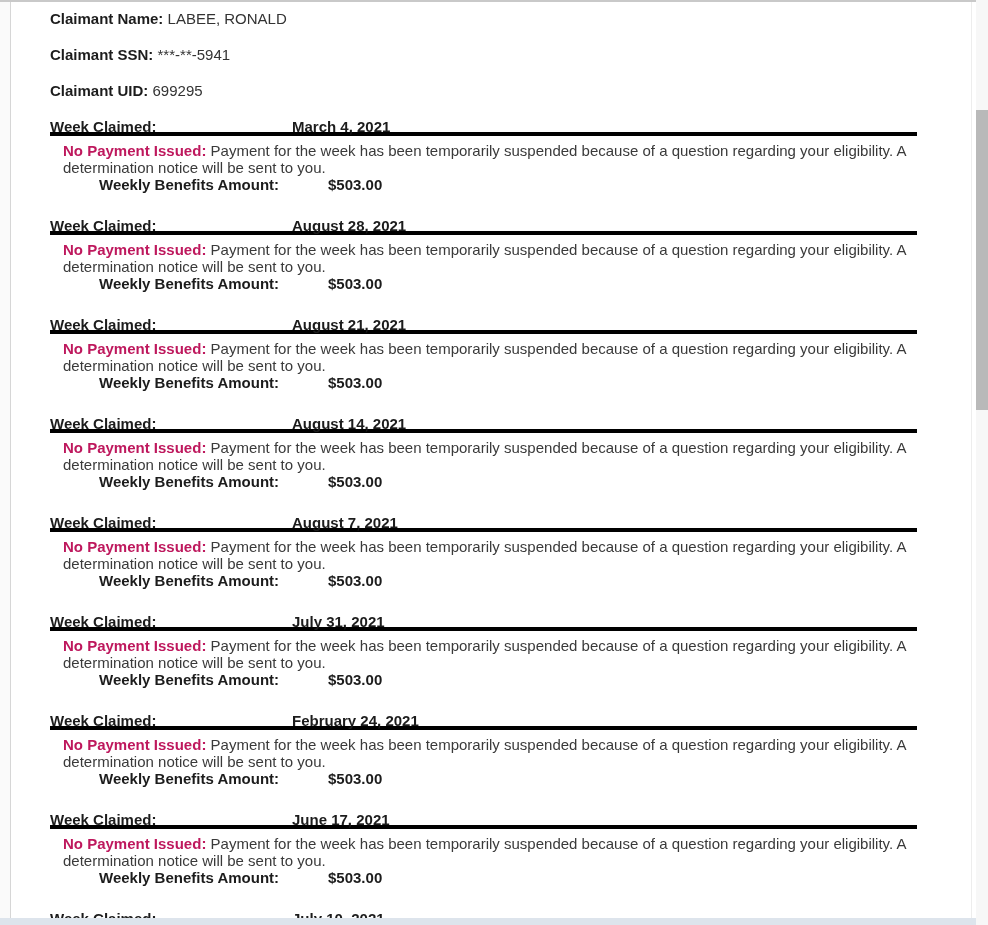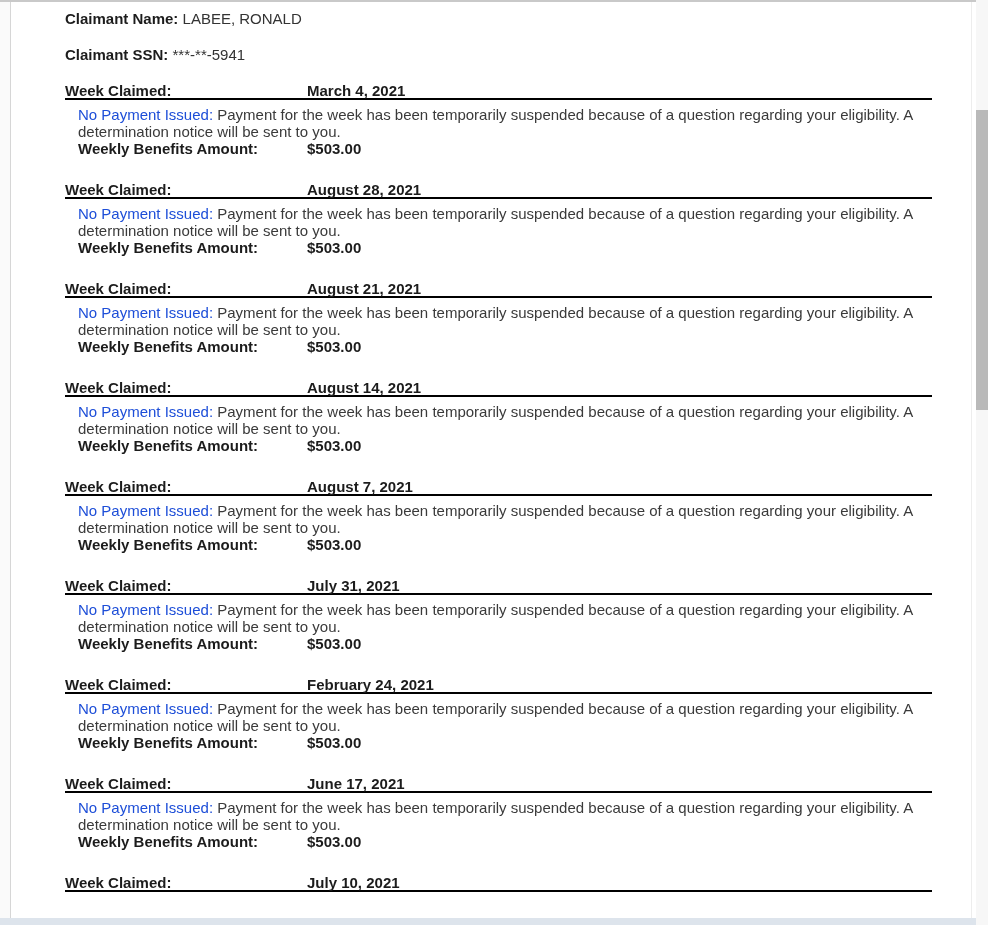--- a/index.html
+++ b/index.html
@@ -15,44 +15,44 @@
   .left-gutter   { position: absolute; left: 0; top: 0; width: 10px; height: 925px; background: #fafafa; }
   .frame-top     { position: absolute; left: 0; top: 0; width: 976px; height: 2px; background: #c9c9c9; }
   .frame-left    { position: absolute; left: 10px; top: 2px; width: 1px; height: 916px; background: #d6d6d6; }
   .frame-right   { position: absolute; left: 971px; top: 2px; width: 1px; height: 916px; background: #ededed; }
   .bottom-bar    { position: absolute; left: 0; top: 918px; width: 976px; height: 7px; background: #dde4ec; }
   .scrollbar     { position: absolute; right: 0; top: 0; width: 12px; height: 925px; background: #f7f7f7; }
   .scroll-thumb  { position: absolute; left: 0; top: 110px; width: 12px; height: 300px; background: #b9b9b9; }
 
   
   .content {
-    position: absolute; left: 26px; top: 2px;
+    position: absolute; left: 11px; top: 2px;
     width: 955px; height: 916px;
     overflow: hidden;
     padding: 8px 0 12px 39px;
     font-size: 15px;
     color: #3a3a3a;
   }
   .b { font-weight: bold; color: #1c1c1c; }
 
   .claim-row { height: 36px; line-height: 17px; }
   .claim-row .val { color: #333333; }
 
   .weeks { width: 867px; }
   .week { width: 867px; height: 99px; }
   .week-head {
     position: relative;
     height: 18px; line-height: 17px;
-    border-bottom: 2px solid #000000;
+    border-bottom: 4px solid #000000;
   }
   .week-head .date { position: absolute; left: 242px; top: 0; }
   .week-body { margin: 6px 0 0 13px; width: 854px; }
   .msg { line-height: 17px; color: #3a3a3a; }
-  .alert { font-weight: normal; color: #1d4ed8; }
-  .amt-row { position: relative; height: 17px; line-height: 17px; }
+  .alert { font-weight: bold; color: #be185d; }
+  .amt-row { position: relative; height: 17px; line-height: 17px; margin-left: 36px; }
   .amt-row .amt { position: absolute; left: 229px; top: 0; }
 </style>
 </head>
 <body>
 
 <div class="page">
 
   <div class="left-gutter"></div>
   <div class="frame-top"></div>
   <div class="frame-left"></div>
@@ -63,20 +63,24 @@
     <div class="claim-row">
       <span class="b">Claimant Name:</span>
       <span class="val">LABEE, RONALD</span>
     </div>
 
     <div class="claim-row">
       <span class="b">Claimant SSN:</span>
       <span class="val">***-**-5941</span>
     </div>
 
+    <div class="claim-row">
+      <span class="b">Claimant UID:</span>
+      <span class="val">699295</span>
+    </div>
 
     <div class="weeks">
   <section class="week">
     <div class="week-head">
       <span class="b">Week Claimed:</span>
       <span class="b date">March 4, 2021</span>
     </div>
     <div class="week-body">
       <p class="msg">
         <span class="alert">No Payment Issued:</span>

